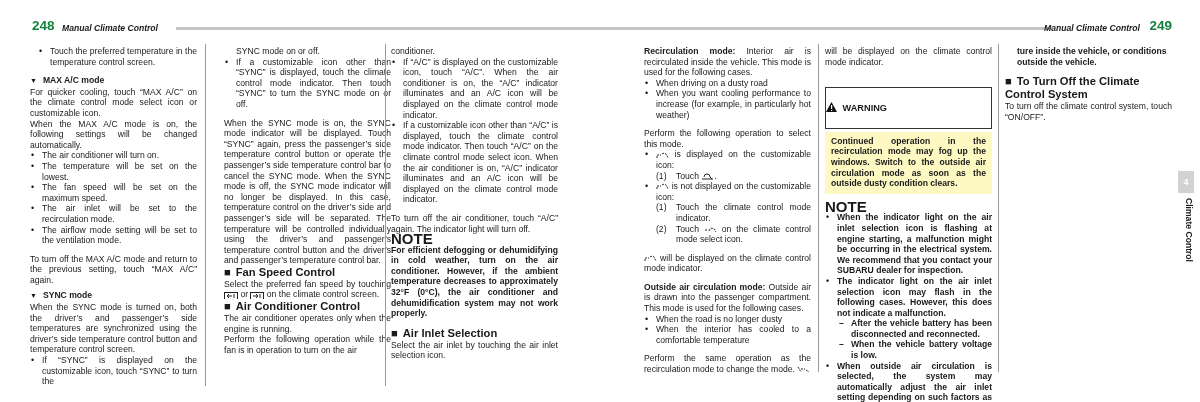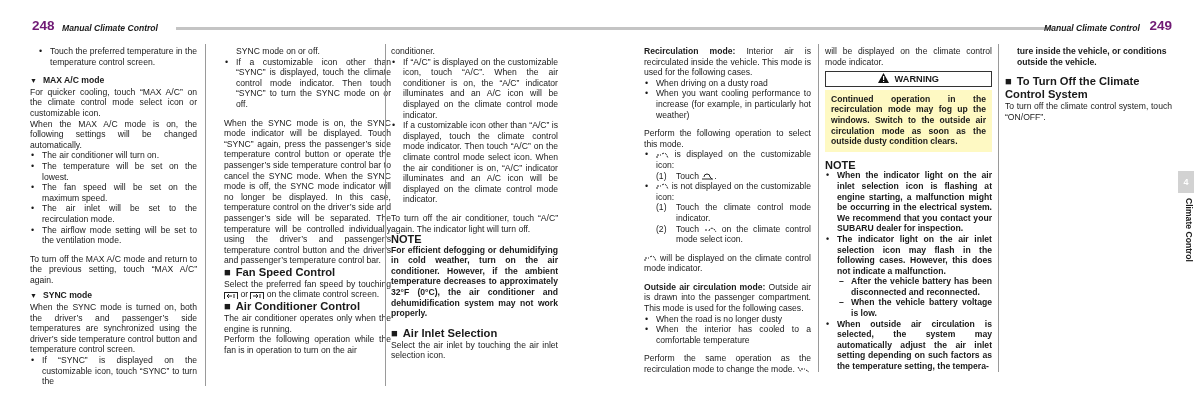--- a/index.html
+++ b/index.html
@@ -4,42 +4,42 @@
 <style>
   html, body { margin:0; padding:0; background:#fff; }
   body { width:1200px; height:402px; position:relative; overflow:hidden;
          font-family:"Liberation Sans", sans-serif; color:#1a1a1a; }
   .page { position:absolute; top:0; height:402px; }
   .page-left { left:0; width:600px; }
   .page-right { left:600px; width:600px; }
   .header { position:absolute; top:20px; height:14px; }
   .hdr-left { left:28px; width:572px; }
   .hdr-right { right:28px; width:572px; }
-  .hdr-num { font-size:13.5px; font-weight:bold; color:#701a75; position:absolute; top:-2px; }
+  .hdr-num { font-size:13.5px; font-weight:bold; color:#15803d; position:absolute; top:-2px; }
   .hdr-title { font-size:8.6px; font-weight:bold; font-style:italic; position:absolute; top:3px; }
   .hdr-rule { position:absolute; top:7px; height:3px; background:#c4c4c4; }
   .col { position:absolute; top:46px; font-size:8.6px; line-height:10.6px; text-align:justify; }
   .col p { margin:0; }
   .vrule { position:absolute; top:44px; width:1px; background:#9a9a9a; }
   .bl { position:relative; padding-left:12px; margin:0; }
   .bl::before { content:"\2022"; position:absolute; left:1px; top:0; font-size:9px; }
   .sub { position:relative; padding-left:20px; margin:0; }
   .sub .n { position:absolute; left:0; }
   .dash { position:relative; padding-left:14px; margin:0; }
   .dash::before { content:"\2013"; position:absolute; left:2px; }
   .tri { font-weight:bold; margin:0; }
   .tri::before { content:"\25BC"; font-size:7px; margin-right:6px; }
   .h2 { font-size:11.2px; font-weight:bold; line-height:13px; margin:6px 0 3px 0; text-align:left; }
   .h2::before { content:"\25A0"; margin-right:5px; }
-  .note-h { font-size:11px; font-weight:bold; margin:4px 0 1px 0; }
+  .note-h { font-size:15px; font-weight:bold; margin:4px 0 1px 0; }
   .bold { font-weight:bold; }
   .gap { height:8px; }
   .gap2 { height:5px; }
   .icon-inline { display:inline-block; height:7px; vertical-align:middle; }
-  .warn-title { border:1.5px solid #333; text-align:center; font-weight:bold; font-size:9.2px; padding:1px 0; margin-top:4px; }
+  .warn-title { border:1.5px solid #333; text-align:left; font-weight:bold; font-size:9.2px; padding:14px 0; margin-top:20px; }
   .warn-body { background:#fef9c3; font-weight:bold; padding:4px 6px 5px 6px; margin-top:3px; line-height:10.6px; }
   .side-tab { position:absolute; right:6px; top:171px; width:16px; height:22px; background:#d2d2d2; color:#fff; font-weight:bold; font-size:9px; text-align:center; line-height:22px; }
   .side-text { position:absolute; right:2px; top:198px; width:22px; height:90px; }
   .side-text span { display:block; transform:rotate(90deg); transform-origin:left top; position:absolute; left:18px; top:0; white-space:nowrap; font-size:8.6px; font-weight:bold; }
 </style>
 </head>
 <body>
 
 <div class="page page-left">
   <div class="header hdr-left">

